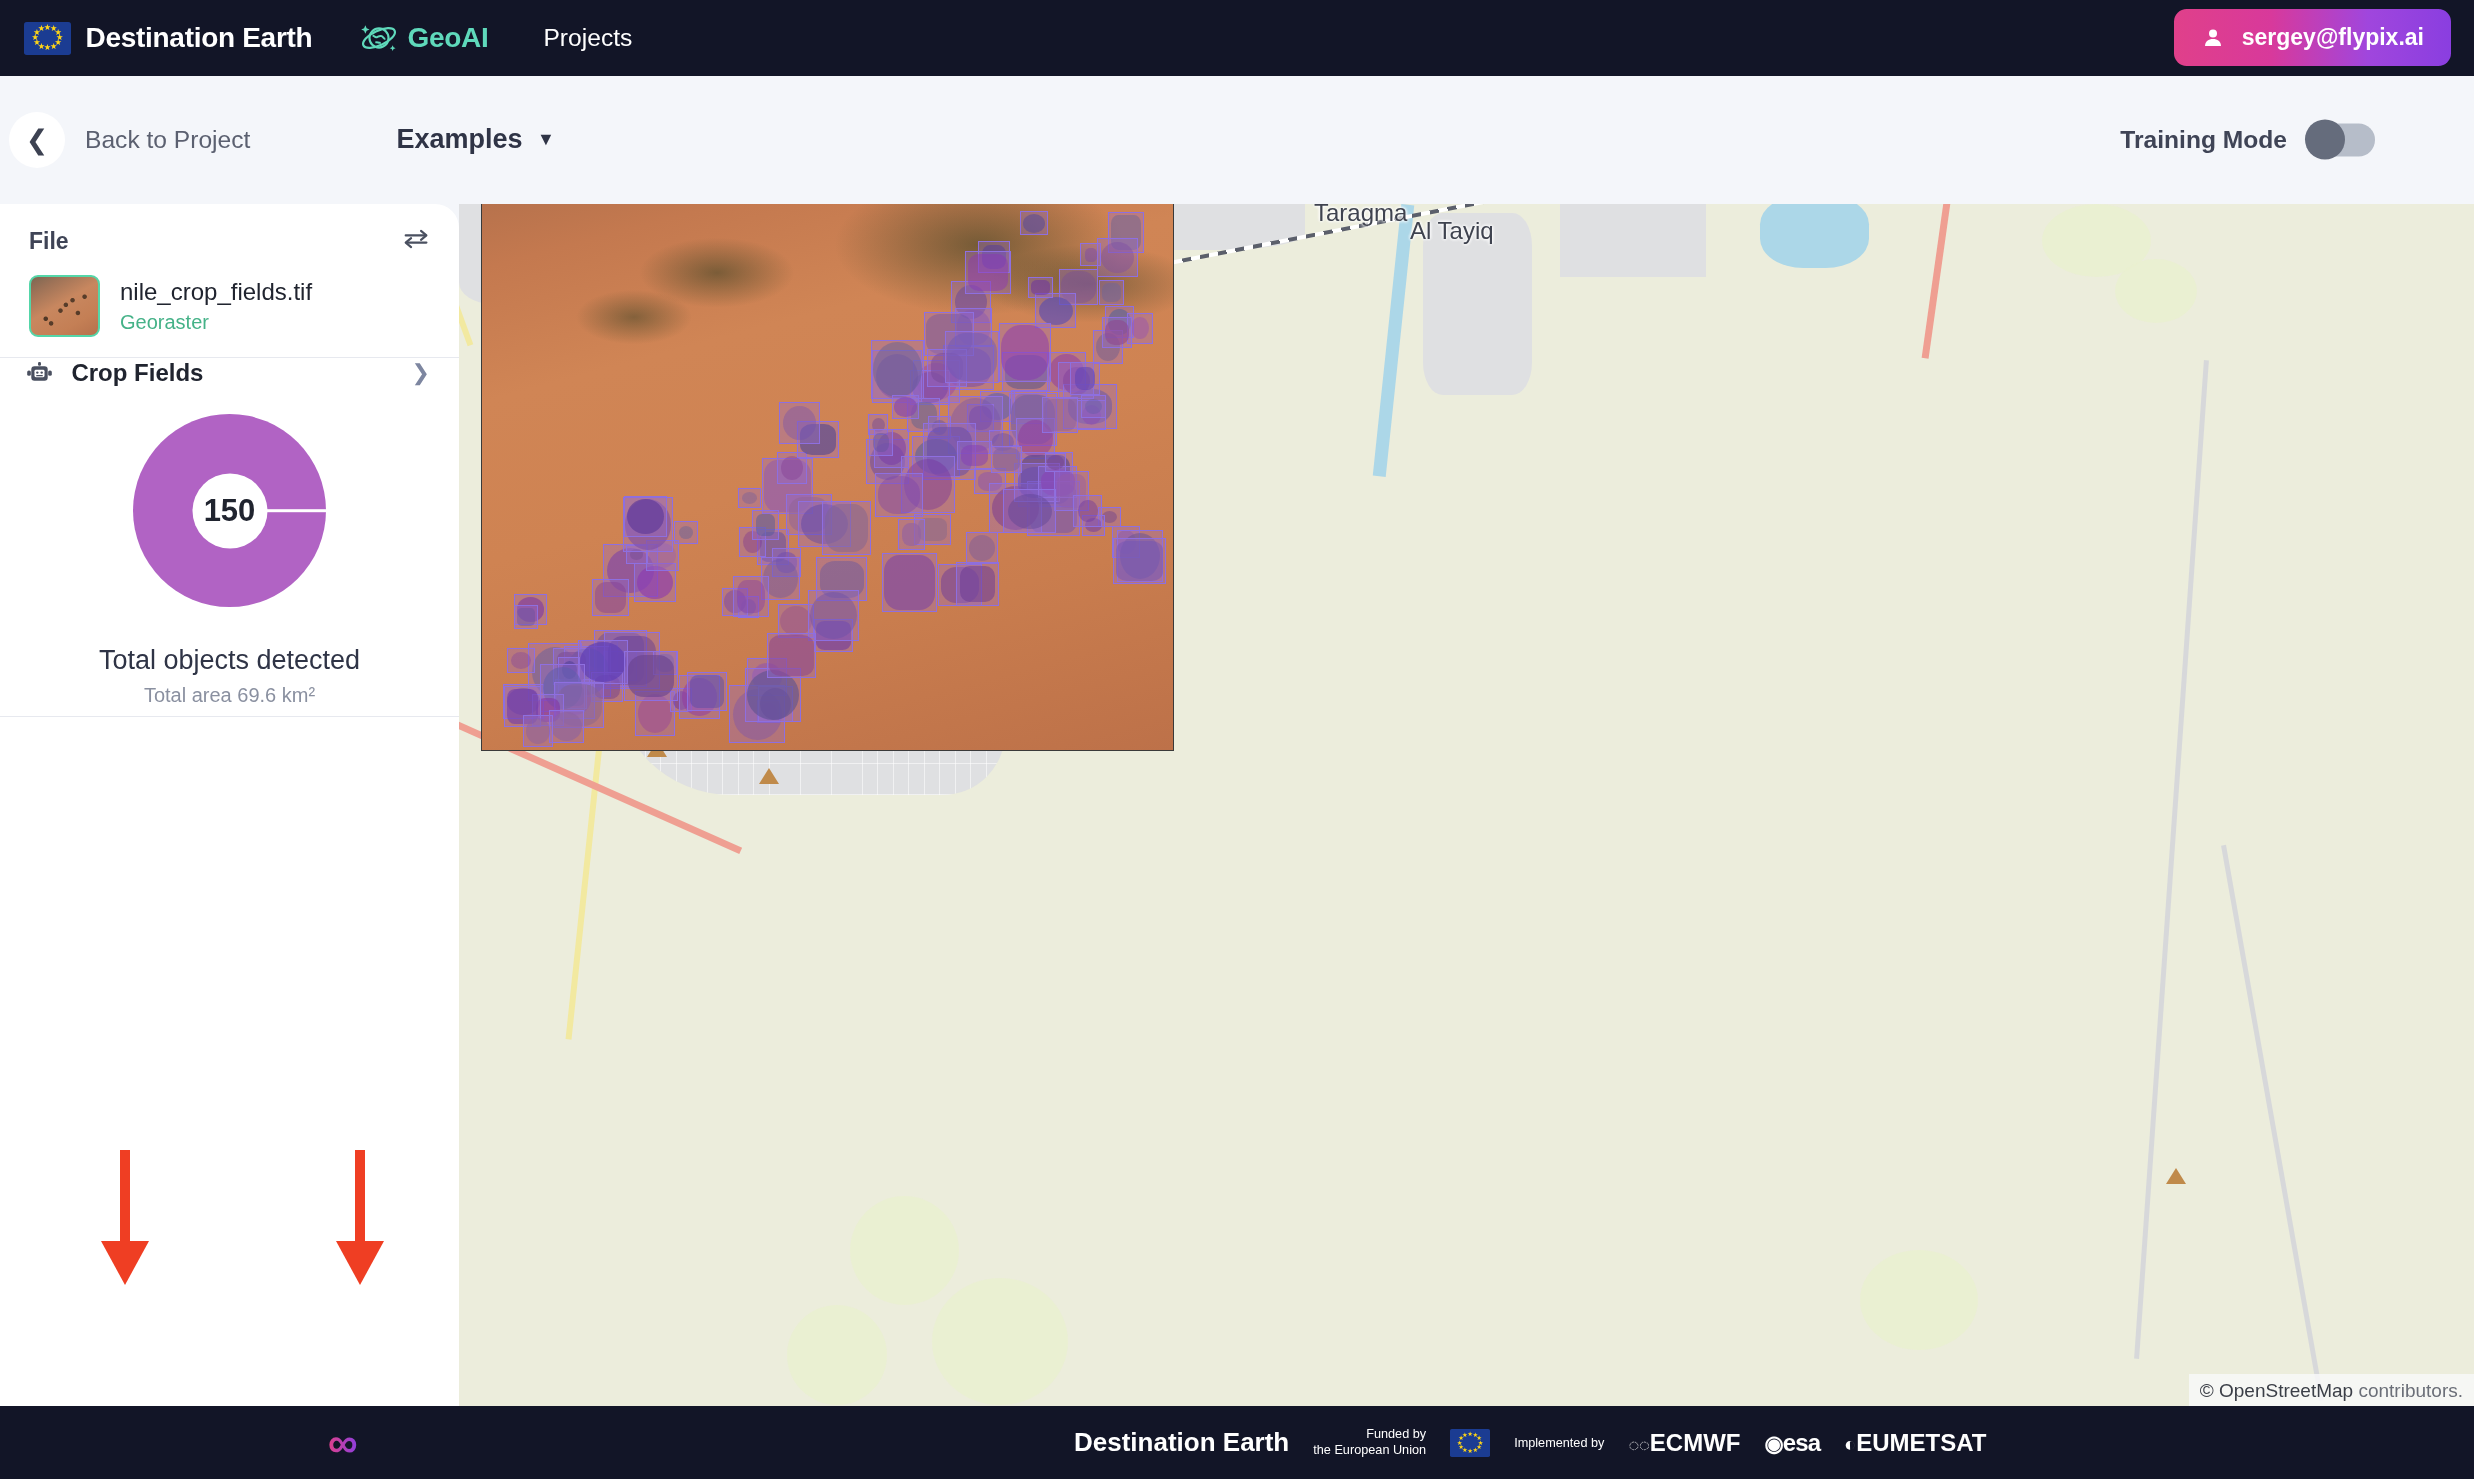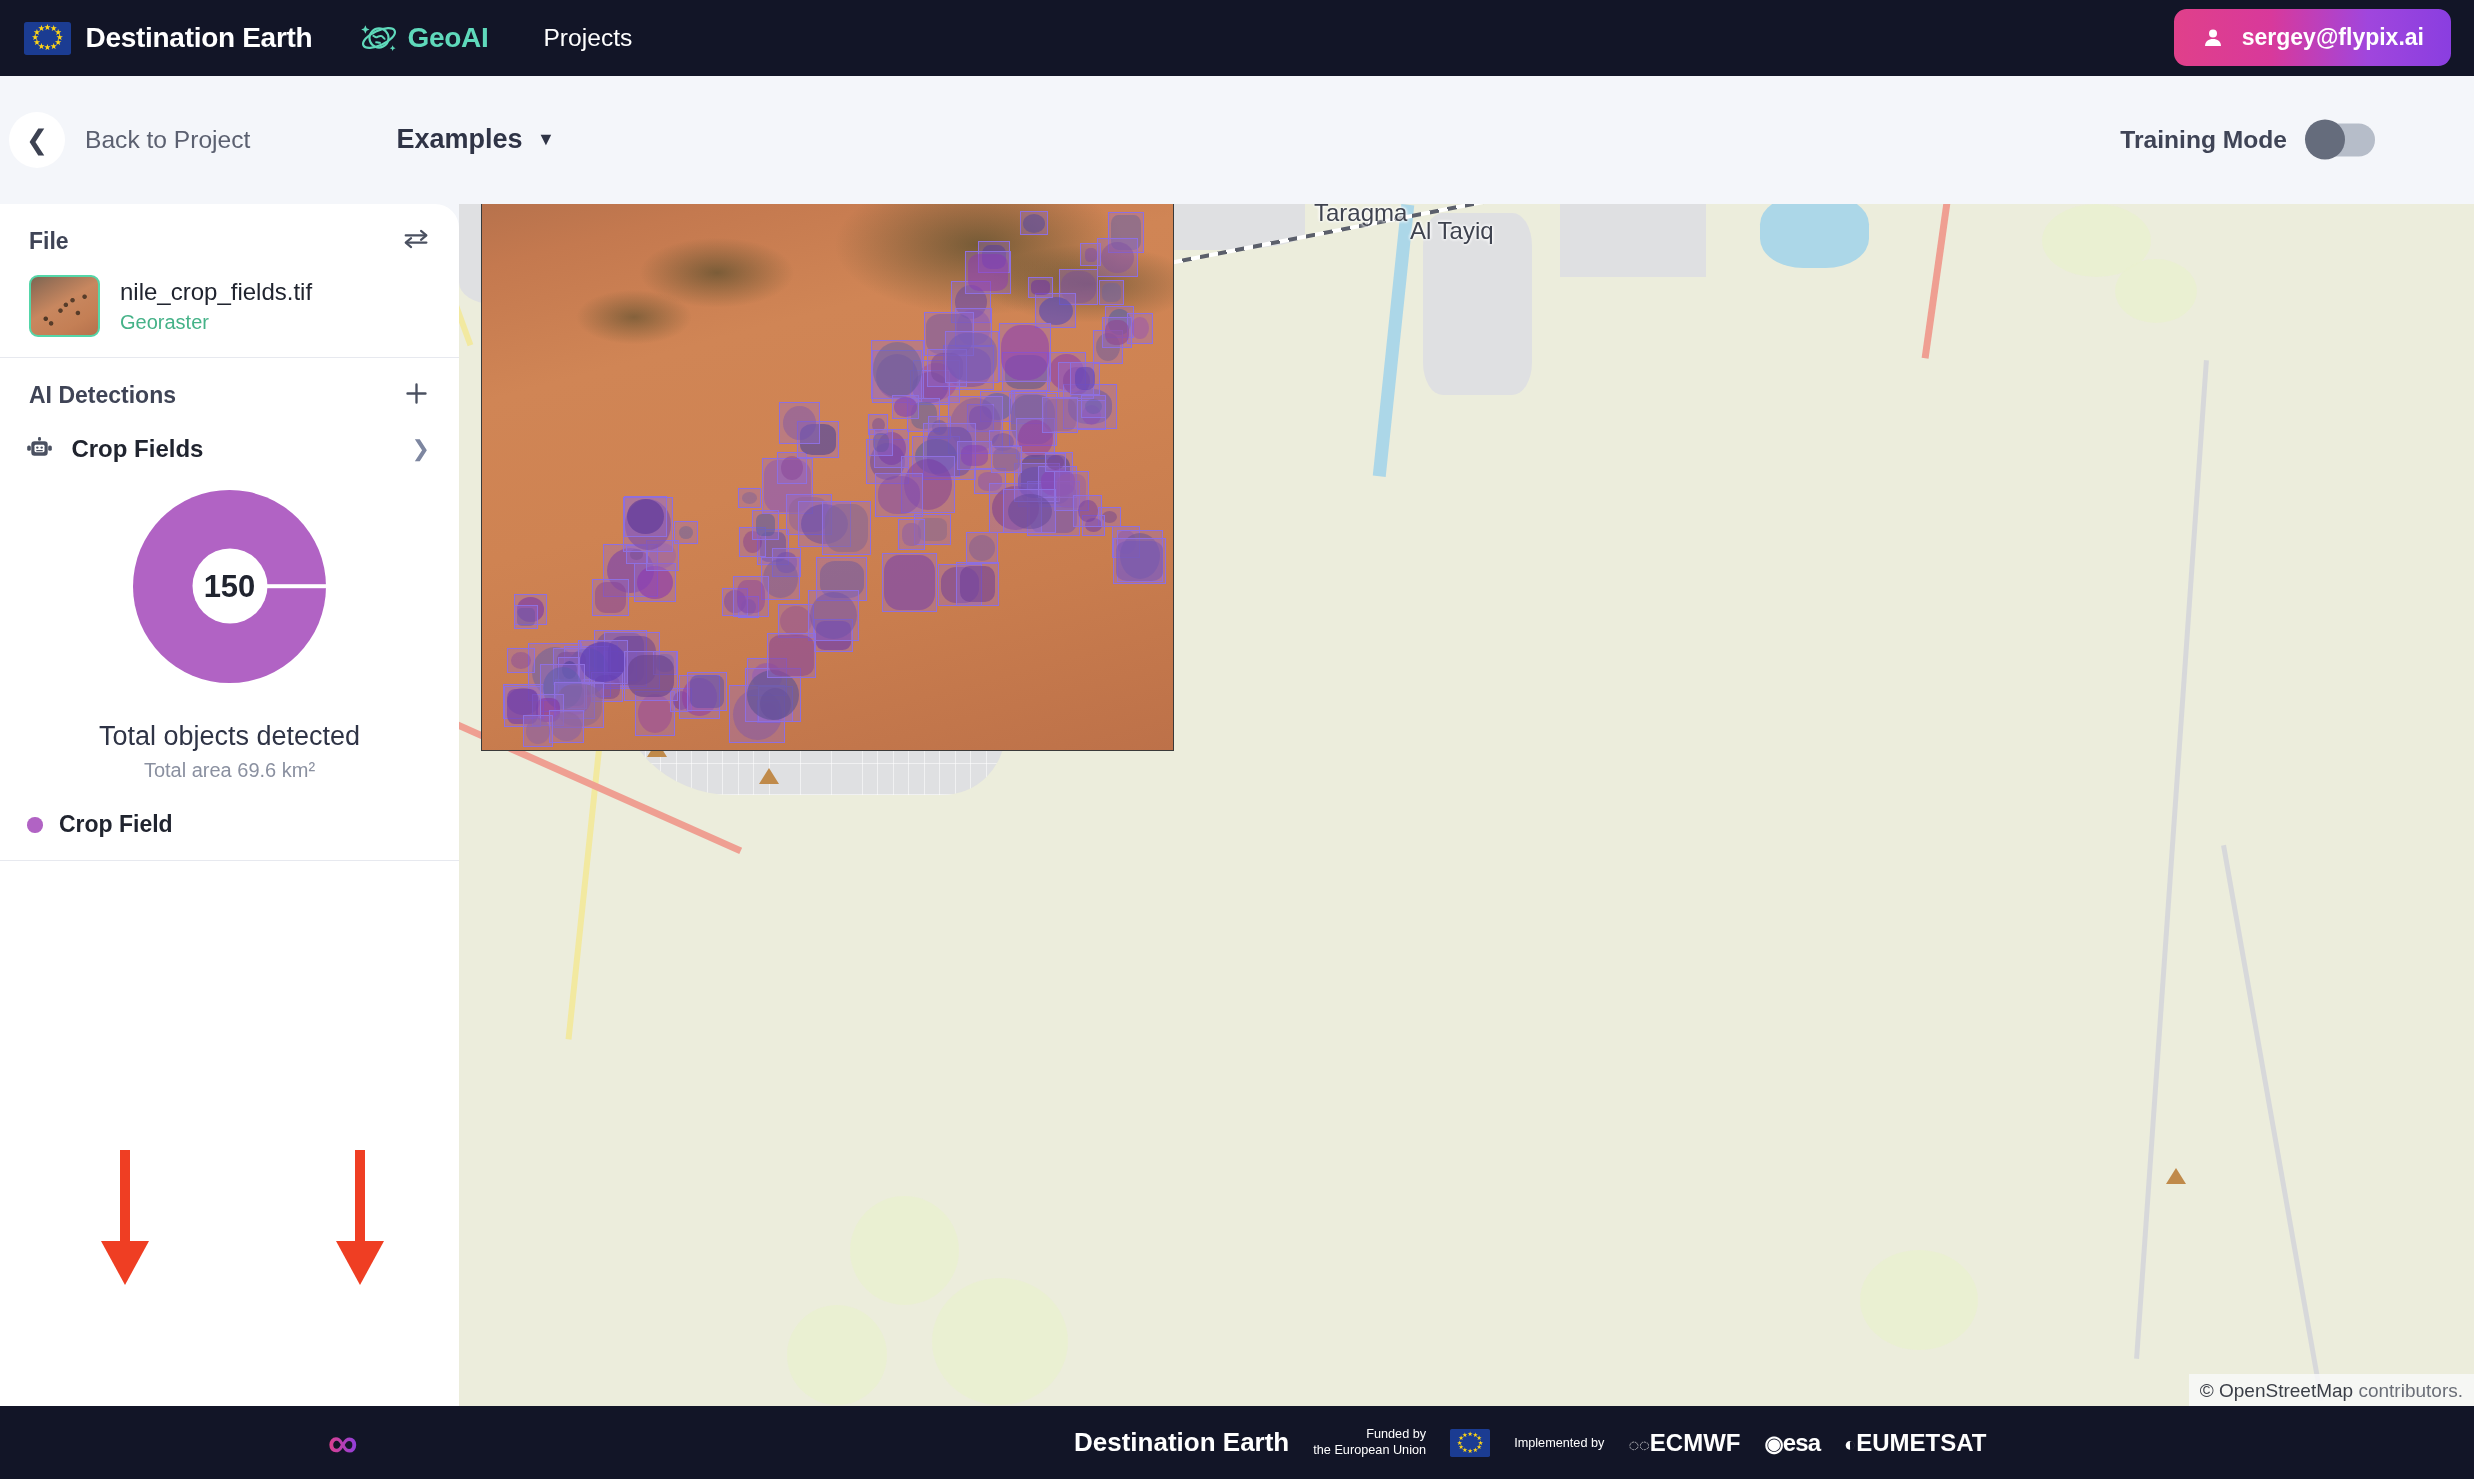--- a/index.html
+++ b/index.html
@@ -303,30 +303,20 @@
         <div class="thumb"></div>
         <div>
           <div class="file-name">nile_crop_fields.tif</div>
           <div class="file-type">Georaster</div>
         </div>
       </div>
     </div>
 
     <div class="divider"></div>
 
-    <div class="detect-head">
-      <div class="sb-row">
-        <div class="sb-title">AI Detections</div>
-        <div class="sb-icon-btn">
-          <svg width="27" height="27" viewBox="0 0 30 30">
-            <path d="M15 5v20M5 15h20" stroke="#4a5060" stroke-width="2.6" stroke-linecap="round"></path>
-          </svg>
-        </div>
-      </div>
-    </div>
 
     <div class="group-row">
       <svg width="31" height="31" viewBox="0 0 34 34">
         <rect x="8" y="9" width="18" height="16" rx="3.5" fill="#4a5060"></rect>
         <rect x="11.5" y="13" width="11" height="8" rx="1.6" fill="#ffffff"></rect>
         <circle cx="14.6" cy="16" r="1.3" fill="#4a5060"></circle>
         <circle cx="19.4" cy="16" r="1.3" fill="#4a5060"></circle>
         <path d="M14 19.4h6" stroke="#4a5060" stroke-width="1.4" stroke-linecap="round"></path>
         <rect x="15.4" y="4.5" width="3.2" height="4" rx="1.3" fill="#4a5060"></rect>
         <rect x="3.5" y="13.6" width="4" height="6" rx="1.8" fill="#4a5060"></rect>
@@ -338,24 +328,20 @@
 
     <div class="donut-wrap">
       <div class="donut">
         <div class="gap"></div>
         <div class="hole">150</div>
       </div>
       <div class="donut-cap">Total objects detected</div>
       <div class="donut-sub">Total area 69.6 km²</div>
     </div>
 
-    <div class="legend-row">
-      <div class="legend-dot"></div>
-      <div class="legend-label">Crop Field</div>
-    </div>
 
     <div class="divider"></div>
 
     <div class="arrow" style="left:100px; bottom:122px;">
       <div class="shaft" style="height:91px;"></div>
       <div class="head"></div>
     </div>
     <div class="arrow" style="left:335px; bottom:122px;">
       <div class="shaft" style="height:91px;"></div>
       <div class="head"></div>

